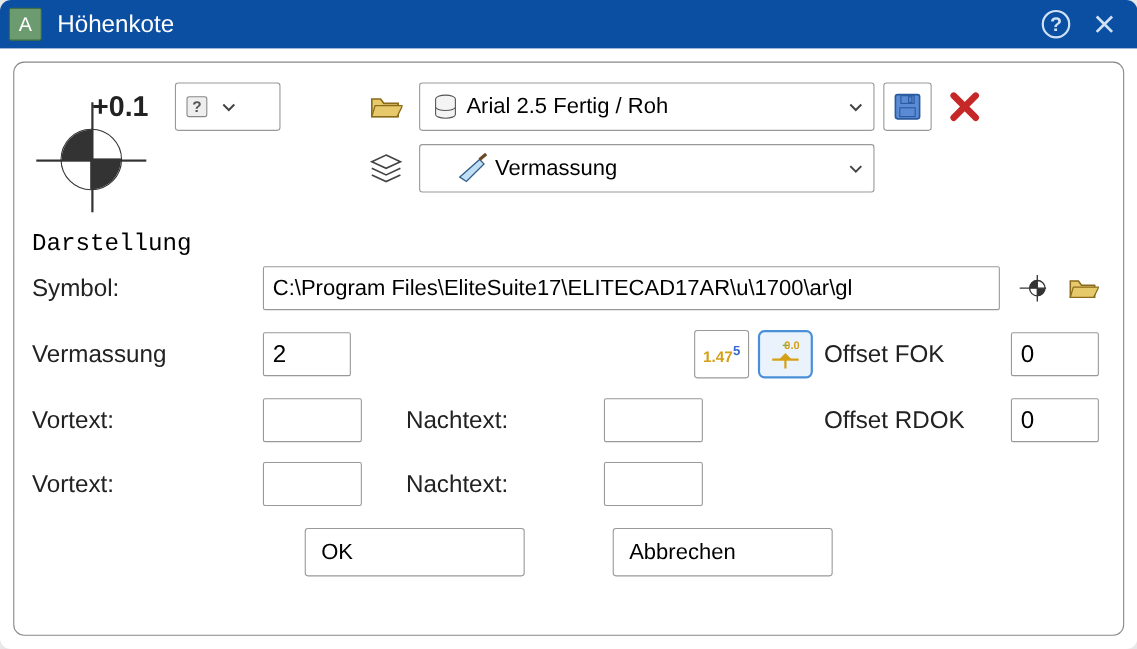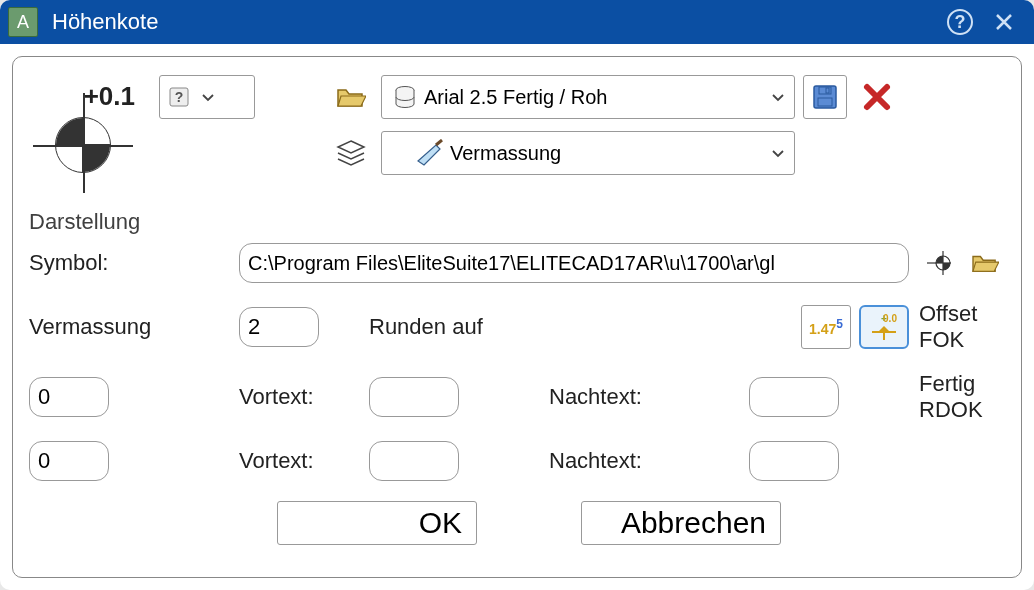--- a/index.html
+++ b/index.html
@@ -57,38 +57,38 @@
 
 .toolrow .unknown-combo { width: 96px; padding:0 8px; }
 
 .font-combo { width: 414px; align-items: center; }
 .save-btn { width: 44px; }
 .del-btn { width: 44px; }
 
 .layer-combo { width: 414px; padding-left: 32px; }
 
 fieldset { border: none; margin-top: 10px; }
-.legend { font-size: 22px; color: #404040; margin-bottom: 8px; }
+.legend { font-size: 22px; color: #000000; margin-bottom: 8px; font-family: Liberation Mono, monospace; }
 
 .grid {
   display: grid;
   grid-template-columns: 200px 120px 170px 190px 160px auto;
   row-gap: 18px; column-gap: 10px; align-items: center;
 }
 .grid .lbl { font-size: 22px; color: #222; }
 .grid input[type=text] {
-  height: 40px; font-size: 22px; padding: 0 8px; border: 1px solid #999; border-radius: 13px; width: 100%;
+  height: 40px; font-size: 22px; padding: 0 8px; border: 1px solid #999; border-radius: 2px; width: 100%;
 }
 .symbol-row input { font-size: 20px !important; }
 .symbol-icons { display:flex; gap:6px; justify-content:flex-end;}
 .round-combo { width: 140px; height:40px; }
 .small-iconbtns { display:flex; gap:8px; justify-content:flex-end;margin-left:44px;}
 
 .footer { display:flex; gap:80px; justify-content:center; margin-top: 20px;}
-.footer .btn { width: 200px; justify-content:flex-end; font-size:30px; height:44px;margin-left:24px;}
+.footer .btn { width: 200px; justify-content:flex-start; font-size:20px; height:44px;}
 
 
 .folder-svg path { fill: #e6c96b; stroke: #8b6b1a; }
 .disk-svg rect { fill:#5b8bd4; stroke:#2a5a9e;}
 .x-svg path { stroke:#c62828; fill:#c62828;}
 .layers-svg path { stroke:#444; fill:none;}
 .trowel-svg polygon { fill:#bfdff5; stroke:#355e8c;}
 .trowel-svg line { stroke:#6b4a2a; stroke-width:3;}
 .db-svg ellipse, .db-svg path { stroke:#555; fill:#f4f4f4;}
 .num147 { color:#d4a017; font-weight:700; font-size:14px;}
@@ -229,21 +229,20 @@
           <div class="iconbtn flat" style="height:40px;width:40px">
             <svg class="folder-svg" width="28" height="24" viewBox="0 0 30 26">
               <path d="M2 6 L10 6 L13 10 L26 10 L26 22 L2 22 Z" stroke-width="1.5"></path>
               <path d="M5 12 L30 12 L25 22 L2 22 Z" fill="#f2df9a" stroke="#8b6b1a" stroke-width="1.2"></path>
             </svg>
           </div>
         </div>
 
         <div class="lbl">Vermassung</div>
         <div><input type="text" style="width: 80px;" value="2"></div>
-        <div class="lbl">Runden auf</div>
         <div></div>
         <div class="small-iconbtns">
           <div class="iconbtn" style="height:44px;width:50px">
             <span class="num147">
               <span>1.47</span><sup>5</sup>
             </span>
           </div>
           <div class="iconbtn blue-border" style="height:44px;width:50px">
             <svg class="lvl-svg" width="40" height="34" viewBox="0 0 40 34">
               <text x="20" y="12" text-anchor="middle" class="plus" font-size="11" font-weight="700">+</text>
@@ -255,21 +254,21 @@
           </div>
         </div>
 
         <div class="lbl">Offset FOK</div>
         <div><input type="text" style="width: 80px;" value="0"></div>
         <div class="lbl">Vortext:</div>
         <div><input type="text" style="width: 90px;" value=""></div>
         <div class="lbl">Nachtext:</div>
         <div><input type="text" style="width: 90px;" value=""></div>
 
-        <div class="lbl">Fertig RDOK</div>
+        <div class="lbl">Offset RDOK</div>
         <div><input type="text" style="width: 80px;" value="0"></div>
         <div class="lbl">Vortext:</div>
         <div><input type="text" style="width: 90px;" value=""></div>
         <div class="lbl">Nachtext:</div>
         <div><input type="text" style="width: 90px;" value=""></div>
       </div>
     </fieldset>
 
     <div class="footer">
       <div class="btn">

